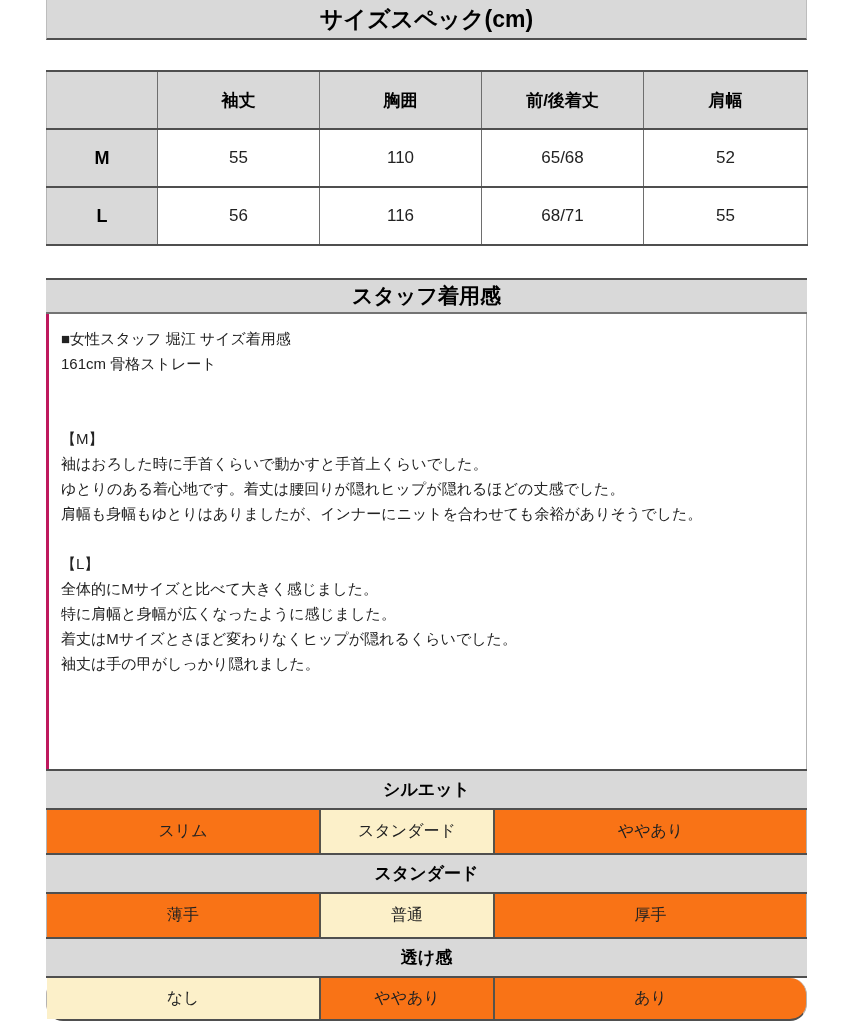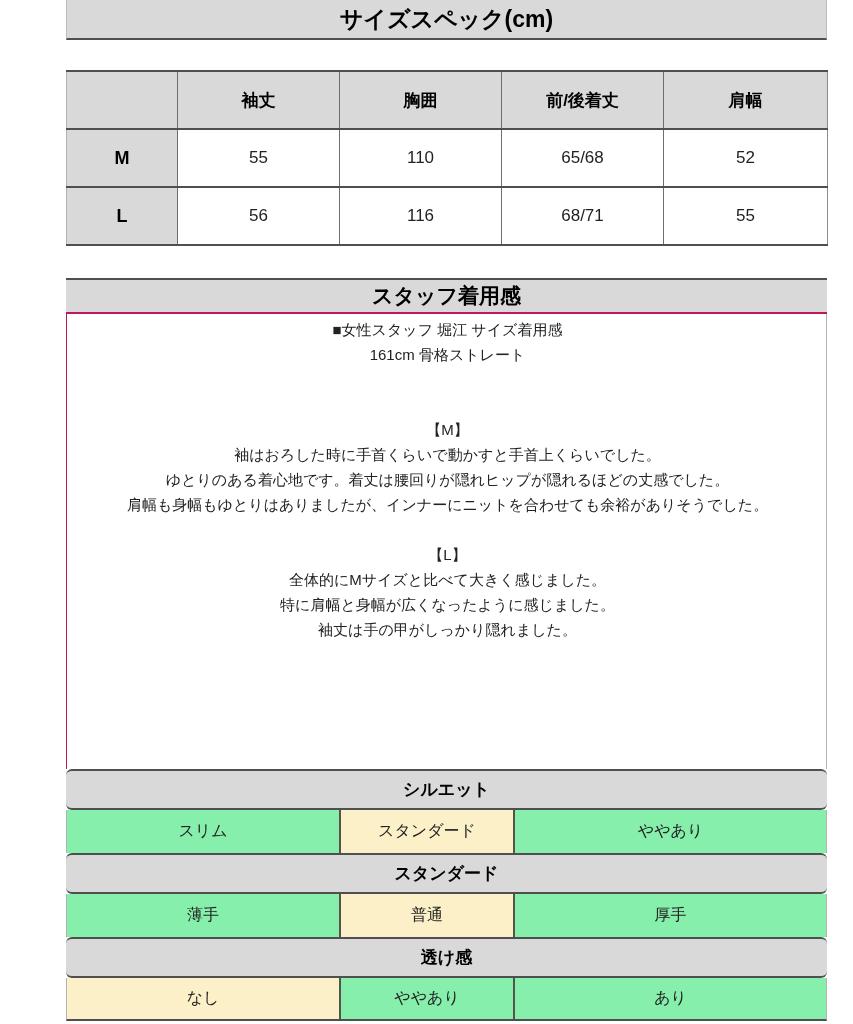--- a/index.html
+++ b/index.html
@@ -3,21 +3,21 @@
 <meta charset="utf-8">
 <style>
   * { box-sizing: border-box; margin: 0; padding: 0; }
   html, body {
     width: 853px; height: 1024px;
     background: #ffffff;
     overflow: hidden;
     font-family: "Liberation Sans", "DejaVu Sans", sans-serif;
     color: #1f1f1f;
   }
-  .content { position: relative; margin-left: 66px; width: 761px; }
+  .content { position: relative; margin-left: 46px; width: 761px; }
 
   
   .title-bar {
     height: 40px;
     background: #d9d9d9;
     border-left: 1px solid #bdbdbd;
     border-right: 1px solid #bdbdbd;
     border-bottom: 2px solid #4f4f4f;
     display: flex; align-items: center; justify-content: center;
     font-size: 23px; font-weight: bold; color: #000;
@@ -40,58 +40,58 @@
   .size-table tr > *:last-child  { border-right: 1px solid #8c8c8c; }
   .size-table th { background: #d9d9d9; font-weight: bold; color: #000; }
   .size-table th.row-label { font-size: 18px; }
   .size-table td { background: #fff; font-weight: normal; color: #222; text-align: center; }
 
   
   .section-bar {
     height: 36px;
     background: #d9d9d9;
     border-top: 2px solid #4f4f4f;
-    border-bottom: 2px solid #be185d;
+    border-bottom: 2px solid #737373;
     display: flex; align-items: center; justify-content: center;
     font-size: 21px; font-weight: bold; color: #000;
   }
   .staff-box {
     height: 455px;
-    border-left: 1px solid #be185d;
+    border-left: 3px solid #be185d;
     border-right: 1px solid #b3b3b3;
-    padding: 3px 10px 0 12px;
-    font-size: 15px; color: #222; text-align: center;
+    padding: 12px 10px 0 12px;
+    font-size: 15px; color: #222;
   }
   .staff-box .line { min-height: 25px; line-height: 25px; white-space: nowrap; }
 
   
   .attr-bar {
     height: 41px;
     background: #d9d9d9;
     border-top: 2px solid #4f4f4f;
     border-bottom: 2px solid #4f4f4f;
     display: flex; align-items: center; justify-content: center;
-    font-size: 17px; font-weight: bold; color: #000; border-radius: 6px;
+    font-size: 17px; font-weight: bold; color: #000;
   }
   .attr-row {
     height: 43px;
     display: flex;
     border-left: 1px solid #b3b3b3;
     border-right: 1px solid #b3b3b3;
-    background: #86efac;
+    background: #f97316;
   }
   .attr-row .cell {
     display: flex; align-items: center; justify-content: center;
     font-size: 16px; color: #222;
   }
   .attr-row .c1 { width: 272px; }
   .attr-row .c2 { width: 176px; border-left: 2px solid #56534b; border-right: 2px solid #56534b; }
   .attr-row .c3 { flex: 1; }
   .attr-row .highlight { background: #fcf0c9; }
-  .attr-row.last { border-bottom: 2px solid #4f4f4f; }
+  .attr-row.last { border-bottom: 2px solid #4f4f4f; border-radius: 17px; }
 </style>
 </head>
 <body>
 
 <div class="content">
 
   <div class="title-bar">
     <span>サイズスペック(cm)</span>
   </div>
 
@@ -141,20 +141,21 @@
     <div class="line"></div>
     <div class="line"></div>
     <div class="line">【M】</div>
     <div class="line">袖はおろした時に手首くらいで動かすと手首上くらいでした。</div>
     <div class="line">ゆとりのある着心地です。着丈は腰回りが隠れヒップが隠れるほどの丈感でした。</div>
     <div class="line">肩幅も身幅もゆとりはありましたが、インナーにニットを合わせても余裕がありそうでした。</div>
     <div class="line"></div>
     <div class="line">【L】</div>
     <div class="line">全体的にMサイズと比べて大きく感じました。</div>
     <div class="line">特に肩幅と身幅が広くなったように感じました。</div>
+    <div class="line">着丈はMサイズとさほど変わりなくヒップが隠れるくらいでした。</div>
     <div class="line">袖丈は手の甲がしっかり隠れました。</div>
     <div class="line"></div>
   </div>
 
   <div class="attr-bar">
     <span>シルエット</span>
   </div>
   <div class="attr-row">
     <div class="cell c1">スリム</div>
     <div class="cell c2 highlight">スタンダード</div>

